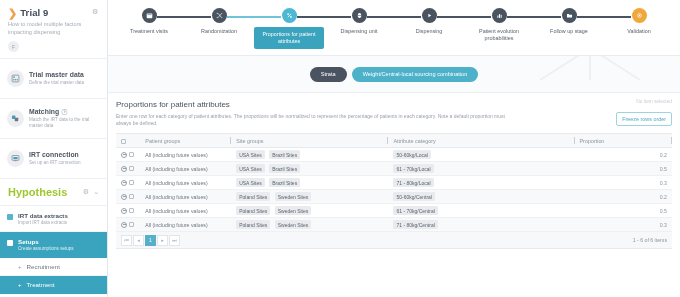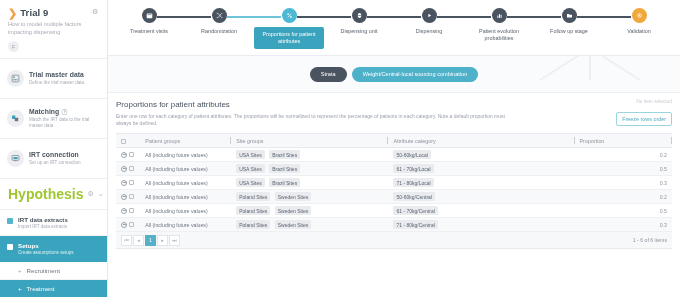--- a/index.html
+++ b/index.html
@@ -60,21 +60,21 @@
     font-size: 6.8px; color: #4a5460; font-weight: 700; letter-spacing: .05px;
     display: flex; align-items: center; gap: 2px;
   }
   .nav-desc { font-size: 4.6px; color: #a6acb5; line-height: 6px; margin-top: 1.5px; }
   .clock-ic { color: #a6acb5; font-size: 5.5px; }
 
   .hyp-row {
     display: flex; align-items: center; padding: 7px 8px;
     border-bottom: 1px solid #edeff2; gap: 4px;
   }
-  .hyp-title { font-size: 14px; color: #9fc630; font-weight: 600; flex: 1; }
+  .hyp-title { font-size: 11px; color: #9fc630; font-weight: 600; flex: 1; }
   .hyp-ic { color: #b3b9c1; font-size: 7px; }
 
   .side-item {
     display: flex; align-items: flex-start; gap: 5px;
     padding: 6px 6px 6px 7px;
     border-bottom: 1px solid #f0f2f4;
   }
   .side-item.active { background: #3aa3bd; border-bottom-color: #3aa3bd; }
   .sq {
     width: 6px; height: 6px; background: #56b4cc; margin-top: 1.5px; flex: 0 0 6px;

